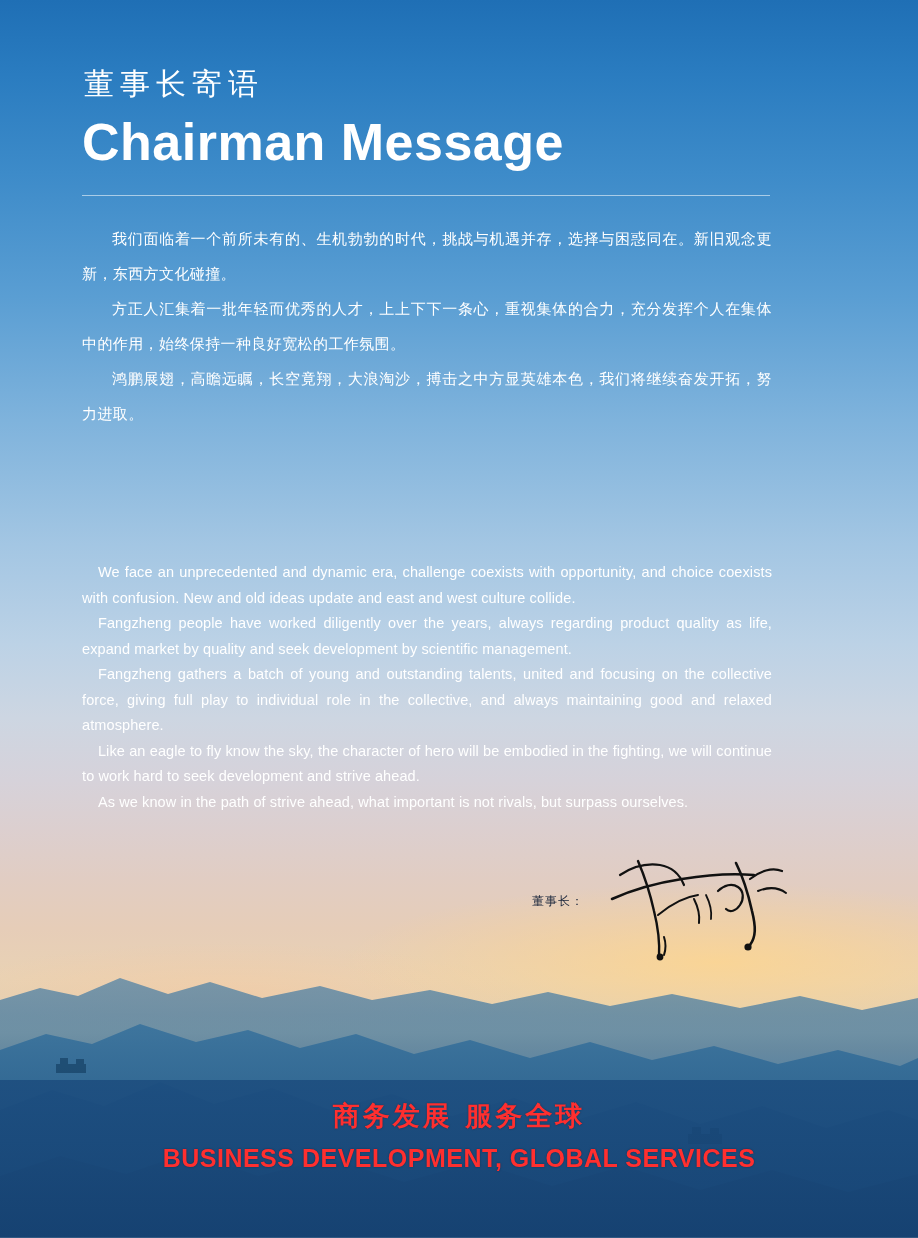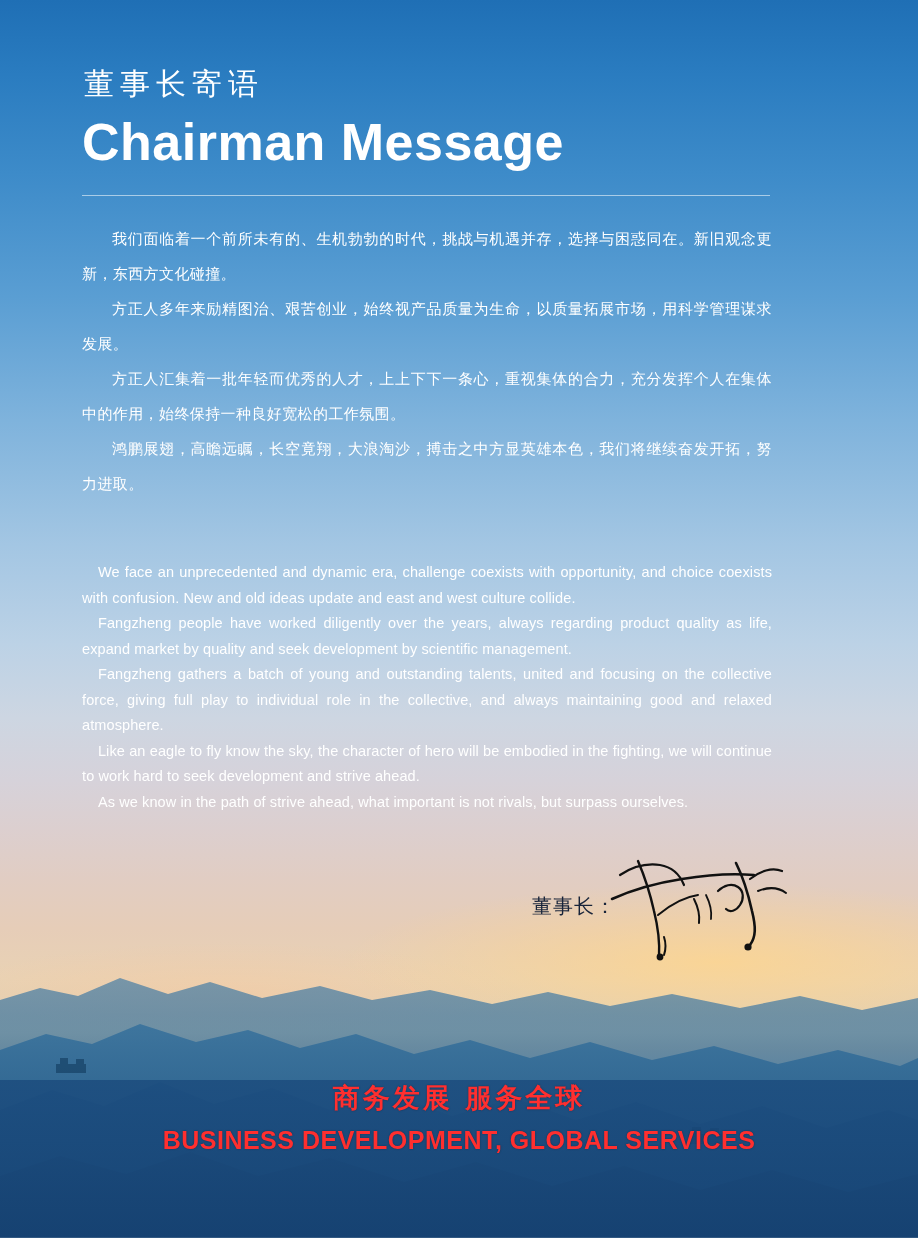--- a/index.html
+++ b/index.html
@@ -76,20 +76,21 @@
     left: 0;
     bottom: 0;
     width: 918px;
     height: 158px;
     background: linear-gradient(to bottom, rgba(26,74,124,0.80) 0%, rgba(24,70,120,0.80) 100%);
     box-shadow: 0 -1px 0 rgba(255,255,255,0.12) inset;
     display: flex;
     flex-direction: column;
     align-items: center;
     justify-content: flex-start;
+    padding-top: 18px;
     box-sizing: border-box;
   }
   .banner-cn {
     color: #ff2f2f;
     font-size: 27px;
     font-weight: bold;
     letter-spacing: 3px;
     text-shadow: 0 0 2px rgba(0,0,0,0.35);
   }
   .banner-en {
@@ -171,21 +172,21 @@
     left: 500px;
     top: 845px;
     width: 330px;
     height: 130px;
   }
   .sign-label {
     position: absolute;
     left: 32px;
     top: 48px;
     color: #18243a;
-    font-size: 20px;
+    font-size: 12px;
     letter-spacing: 1px;
   }
   .sign-mark {
     position: absolute;
     left: 98px;
     top: 0px;
   }
 
   .cn { font-family: "DejaVu Sans", "Liberation Sans", sans-serif; }
 </style>
@@ -236,21 +237,20 @@
   </svg>
 
   <div class="header">
     <div class="title-cn cn">董事长寄语</div>
     <div class="title-en">Chairman Message</div>
     <div class="rule"></div>
   </div>
 
   <div class="body-cn cn">
     <p>我们面临着一个前所未有的、生机勃勃的时代，挑战与机遇并存，选择与困惑同在。新旧观念更新，东西方文化碰撞。</p>
-    <p>方正人多年来励精图治、艰苦创业，始终视产品质量为生命，以质量拓展市场，用科学管理谋求发展。</p>
     <p>方正人汇集着一批年轻而优秀的人才，上上下下一条心，重视集体的合力，充分发挥个人在集体中的作用，始终保持一种良好宽松的工作氛围。</p>
     <p>鸿鹏展翅，高瞻远瞩，长空竟翔，大浪淘沙，搏击之中方显英雄本色，我们将继续奋发开拓，努力进取。</p>
   </div>
 
   <div class="body-en">
     <p>We face an unprecedented and dynamic era, challenge coexists with opportunity, and choice coexists with confusion. New and old ideas update and east and west culture collide.</p>
     <p>Fangzheng people have worked diligently over the years, always regarding product quality as life, expand market by quality and seek development by scientific management.</p>
     <p>Fangzheng gathers a batch of young and outstanding talents, united and focusing on the collective force, giving full play to individual role in the collective, and always maintaining good and relaxed atmosphere.</p>
     <p>Like an eagle to fly know the sky, the character of hero will be embodied in the fighting, we will continue to work hard to seek development and strive ahead.</p>
     <p>As we know in the path of strive ahead, what important is not rivals, but surpass ourselves.</p>

